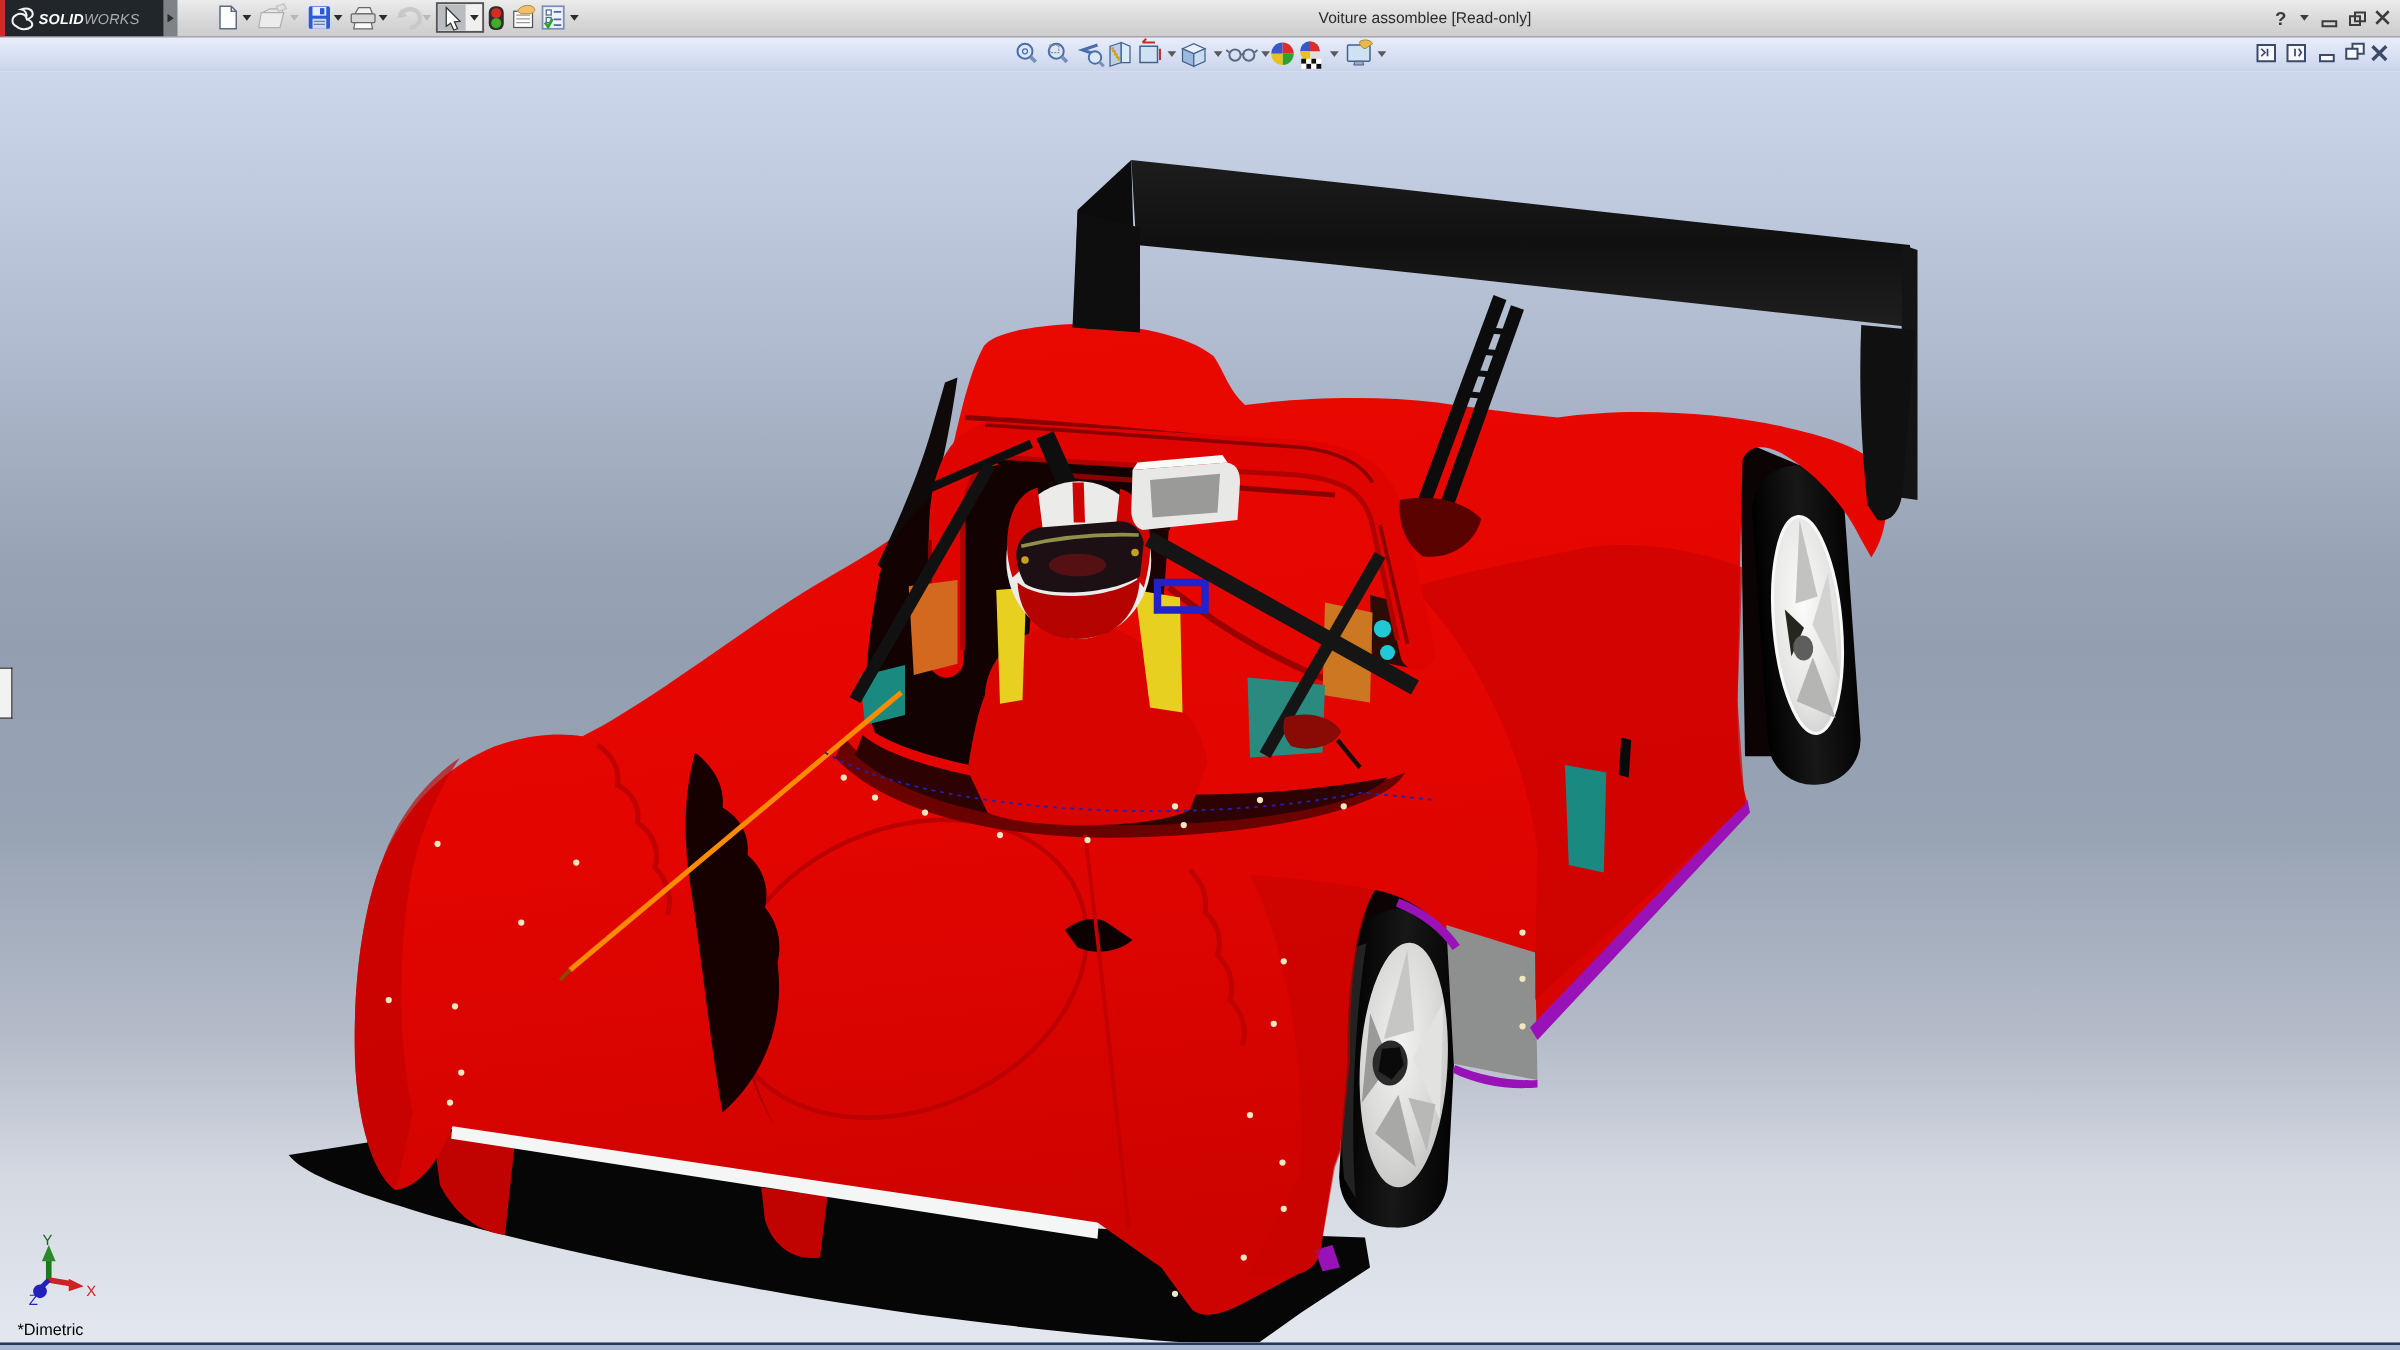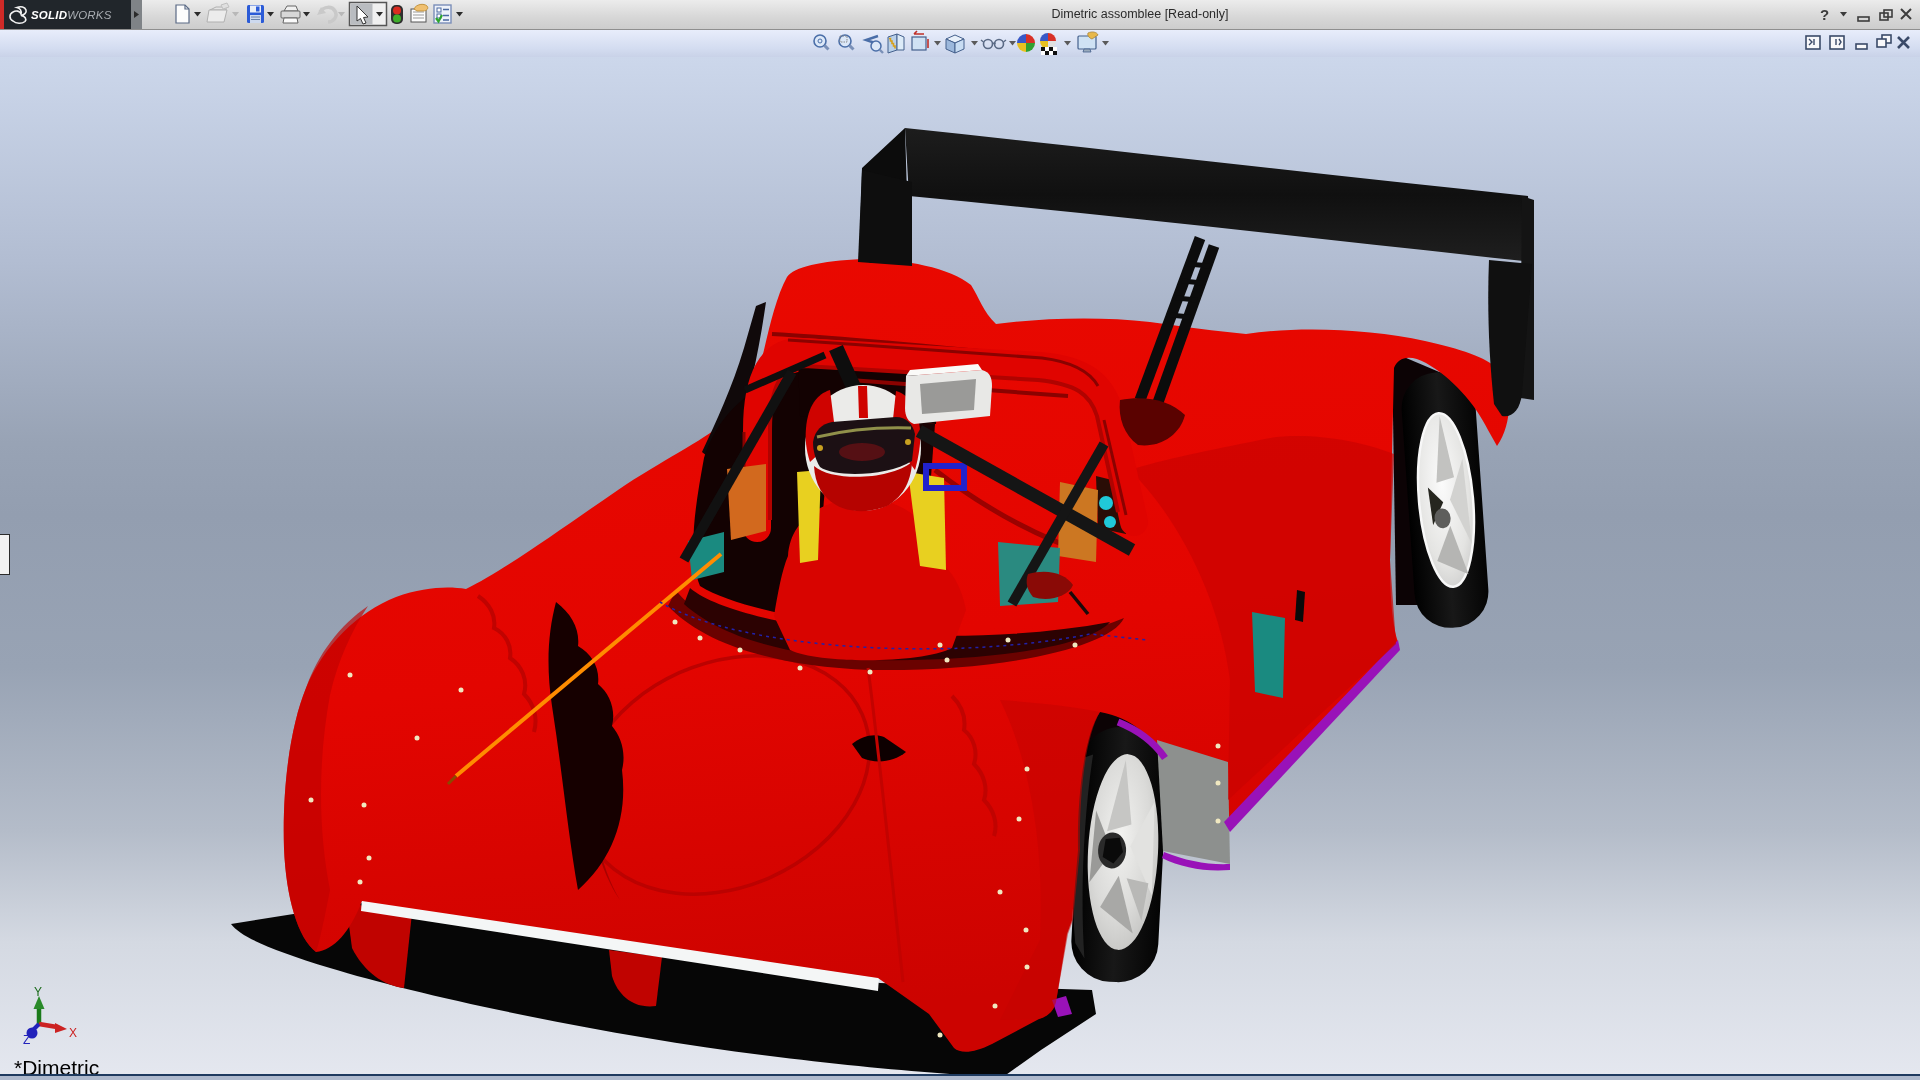--- a/index.html
+++ b/index.html
@@ -10,21 +10,21 @@
     font-size:12.5px;color:#2b2b2b;}
   #row2{position:absolute;left:0;top:30px;width:1920px;height:27px;
     background:linear-gradient(#e8edfb,#d3dcf0 70%,#c9d2e8);}
   #viewport{position:absolute;left:0;top:57px;width:1920px;height:1017px;
     background:linear-gradient(to bottom,
       #ccd7eb 0%, #b2bdd2 20%, #98a3b5 38%, #939eb0 45%,
       #98a3b4 60%, #b4bcc9 76%, #d4d9e2 87%, #e4e7ef 100%);
     overflow:hidden;}
   #bottombar{position:absolute;left:0;top:1074px;width:1920px;height:6px;background:#aeb9cd;
     border-top:2px solid #1e3a5f;}
-  #dimetric{position:absolute;left:14px;top:1056px;font-size:21px;color:#000;}
+  #dimetric{position:absolute;left:14px;top:1056px;font-size:13px;color:#000;}
   #sidetab{position:absolute;left:0px;top:534px;width:9px;height:39px;background:#f2f2f2;
     border:1px solid #2b2b2b;border-left:none;z-index:5;}
 </style>
 </head>
 <body>
 <div id="viewport">
   <svg id="car" width="1920" height="1017" viewBox="0 57 1920 1017" style="position:absolute;left:0;top:0;">
 <defs>
 <linearGradient id="tireG" x1="0" y1="0" x2="1" y2="0">
           <stop offset="0" stop-color="#000"></stop>
@@ -203,21 +203,21 @@
         <text x="69" y="1037" font-size="12" fill="#cc2222">X</text>
         <text x="23" y="1044" font-size="12" fill="#2222bb">Z</text>
       </g>
   </svg>
 </div>
 <div id="sidetab"></div>
 <div id="dimetric">*Dimetric</div>
 <div id="bottombar"></div>
 <div id="row2"></div>
 <div id="titlebar">
-  <div id="title">Dimetric assomblee [Read-only]</div>
+  <div id="title">Voiture assomblee [Read-only]</div>
 </div>
 <svg id="chrome" width="1920" height="57" viewBox="0 0 1920 57" style="position:absolute;left:0;top:0;">
 <rect x="0" y="0" width="131" height="29" fill="#21262b"></rect>
 <rect x="0" y="0" width="4" height="29" fill="#cf2a27"></rect>
 <rect x="131" y="0" width="11" height="29" fill="#7f8387"></rect>
 <path d="M134,11 L139,14.5 L134,18 Z" fill="#2b2b2b"></path>
 <path d="M13,21 C9,19 9,14 13,12 C16,10 20,11 21,14 C22,11 20,8 17,7.5 C21,6 25,7 26,10 C27,13 24,15 21,15.5 C25,16 27,19 25,21.5 C22,24 16,24 13,21 Z" fill="none" stroke="#f2f2f2" stroke-width="1.6"></path>
 <text x="31" y="19" font-size="11.5" font-style="italic" font-weight="bold" fill="#ffffff" letter-spacing="0.2">SOLID<tspan fill="#a9adb2" font-weight="normal">WORKS</tspan></text>
 <path d="M176,5 L185,5 L189,9 L189,23 L176,23 Z" fill="#fdfdfd" stroke="#5b6a85" stroke-width="1.2"></path>
 <path d="M185,5 L185,9 L189,9" fill="none" stroke="#5b6a85" stroke-width="1.2"></path>

